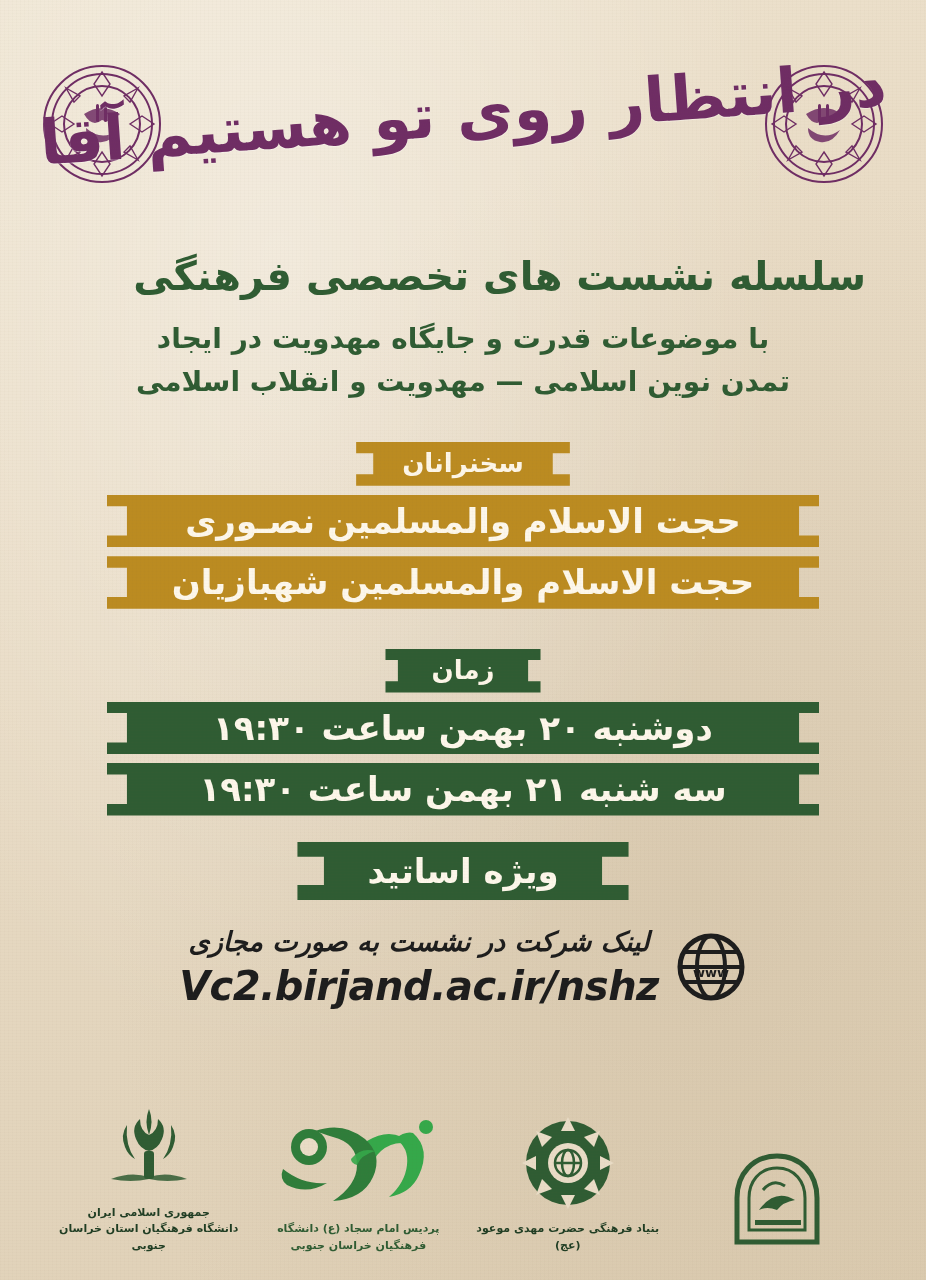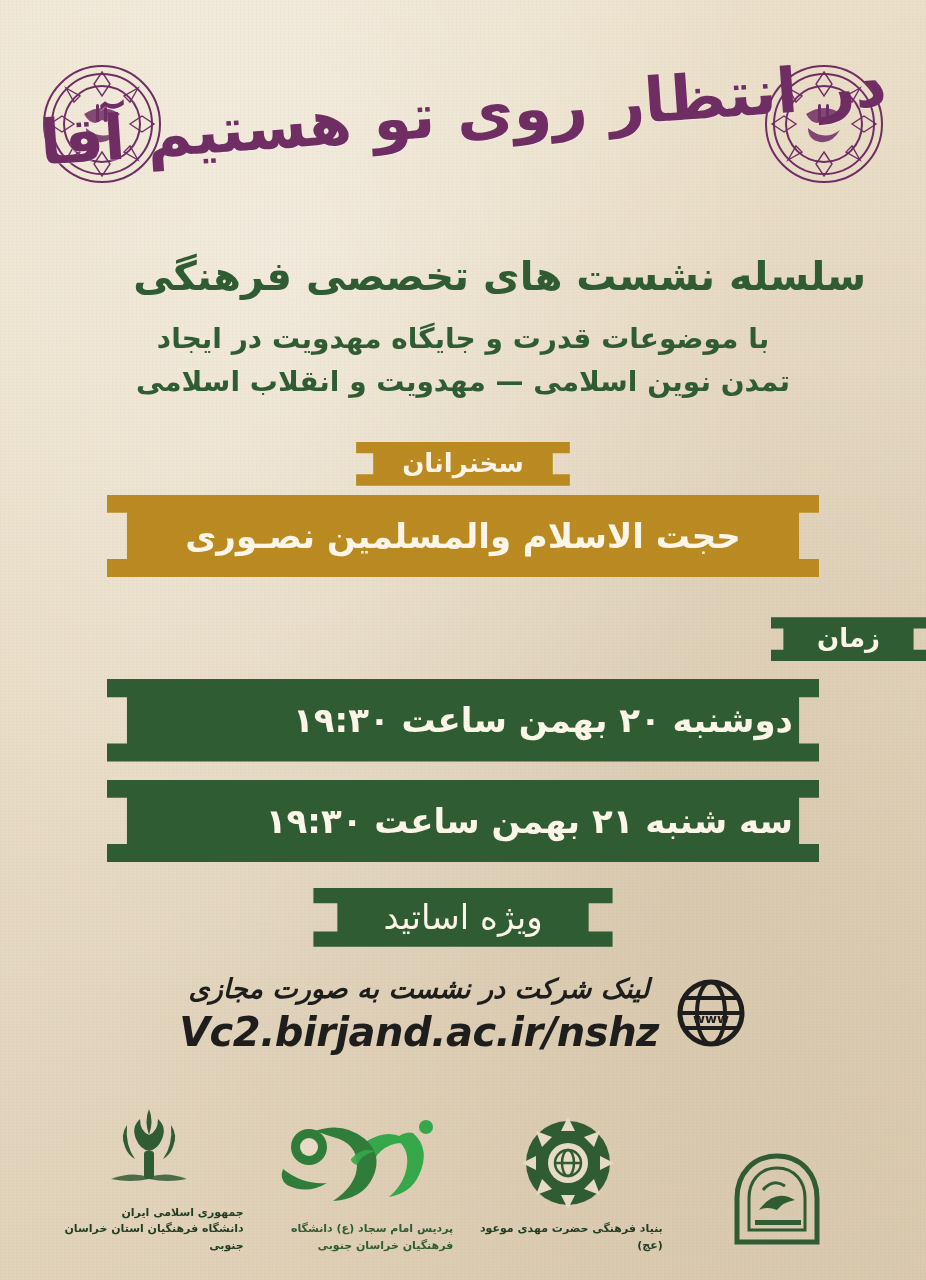--- a/index.html
+++ b/index.html
@@ -101,54 +101,54 @@
   .chip-gold { background: #bb8b21; }
   .chip-green { background: #2f5c33; }
 
   .bar {
     display: block;
     margin: 9px auto 0;
     font-size: 34px;
     font-weight: bold;
     color: #fdf7ea;
     line-height: 1.25;
-    padding: 20px 26px;
+    padding: 5px 26px;
     width: 712px;
     box-sizing: border-box;
   }
   .bar-gold { background: #bb8b21; }
-  .bar-green { background: #2f5c33; margin-top: 18px; }
+  .bar-green { background: #2f5c33; }
 
   .notched {
     clip-path: polygon(
       0% 0%, 100% 0%,
       100% 22%, 97.2% 22%, 97.2% 78%, 100% 78%,
       100% 100%, 0% 100%,
       0% 78%, 2.8% 78%, 2.8% 22%, 0% 22%
     );
   }
   .chip-notched {
     clip-path: polygon(
       0% 0%, 100% 0%,
       100% 26%, 92% 26%, 92% 74%, 100% 74%,
       100% 100%, 0% 100%,
       0% 74%, 8% 74%, 8% 26%, 0% 26%
     );
   }
 
   .speakers { margin-top: 38px; }
-  .time-section { margin-top: 40px; text-align: right; }
+  .time-section { margin-top: 40px; }
   .special { margin-top: 26px; }
 
   .special-chip {
     display: inline-block;
     background: #2f5c33;
     color: #fdf7ea;
     font-size: 34px;
-    font-weight: normal;
+    font-weight: bold;
     padding: 9px 70px;
     line-height: 1.2;
   }
 
   
   .link-block {
     margin-top: 26px;
     display: flex;
     align-items: center;
     justify-content: center;
@@ -179,20 +179,21 @@
     bottom: 26px;
     left: 0;
     right: 0;
     display: flex;
     align-items: flex-end;
     justify-content: space-around;
     padding: 0 44px;
     box-sizing: border-box;
   }
   .logo-item {
+    text-align: center;
     width: 190px;
   }
   .logo-mark { height: 118px; display: flex; align-items: flex-end; justify-content: center; }
   .logo-caption {
     margin-top: 6px;
     font-size: 11px;
     font-weight: bold;
     color: #2f5c33;
     line-height: 1.5;
   }
@@ -265,20 +266,21 @@
 
   <div class="main-title">سلسله نشست های تخصصی فرهنگی</div>
   <div class="subtitle">
     <div>با موضوعات قدرت و جایگاه مهدویت در ایجاد</div>
     <div>تمدن نوین اسلامی — مهدویت و انقلاب اسلامی</div>
   </div>
 
   <div class="section speakers">
     <div class="label-chip chip-gold chip-notched">سخنرانان</div>
     <div class="bar bar-gold notched">حجت الاسلام والمسلمین نصـوری</div>
+    <div class="bar bar-gold notched">حجت الاسلام والمسلمین شهبازیان</div>
   </div>
 
   <div class="section time-section">
     <div class="label-chip chip-green chip-notched">زمان</div>
     <div class="bar bar-green notched">دوشنبه ۲۰ بهمن ساعت ۱۹:۳۰</div>
     <div class="bar bar-green notched">سه شنبه ۲۱ بهمن ساعت ۱۹:۳۰</div>
   </div>
 
   <div class="section special">
     <div class="special-chip chip-notched">ویژه اساتید</div>

